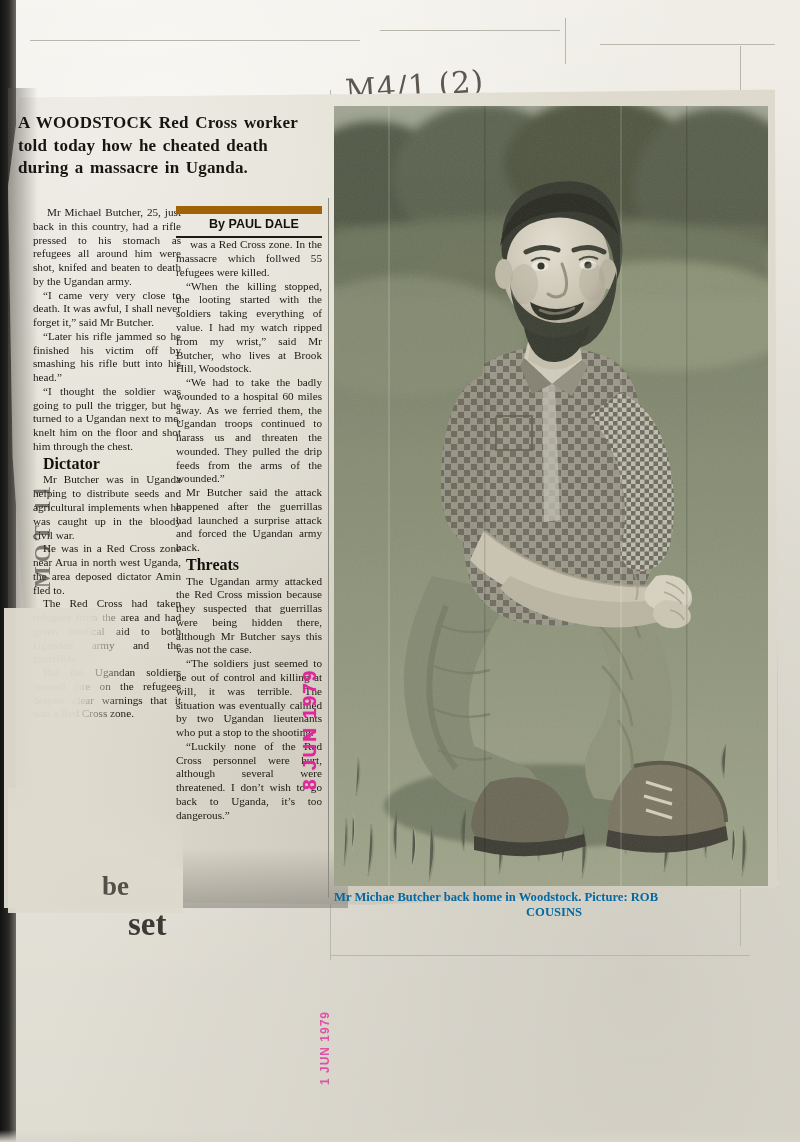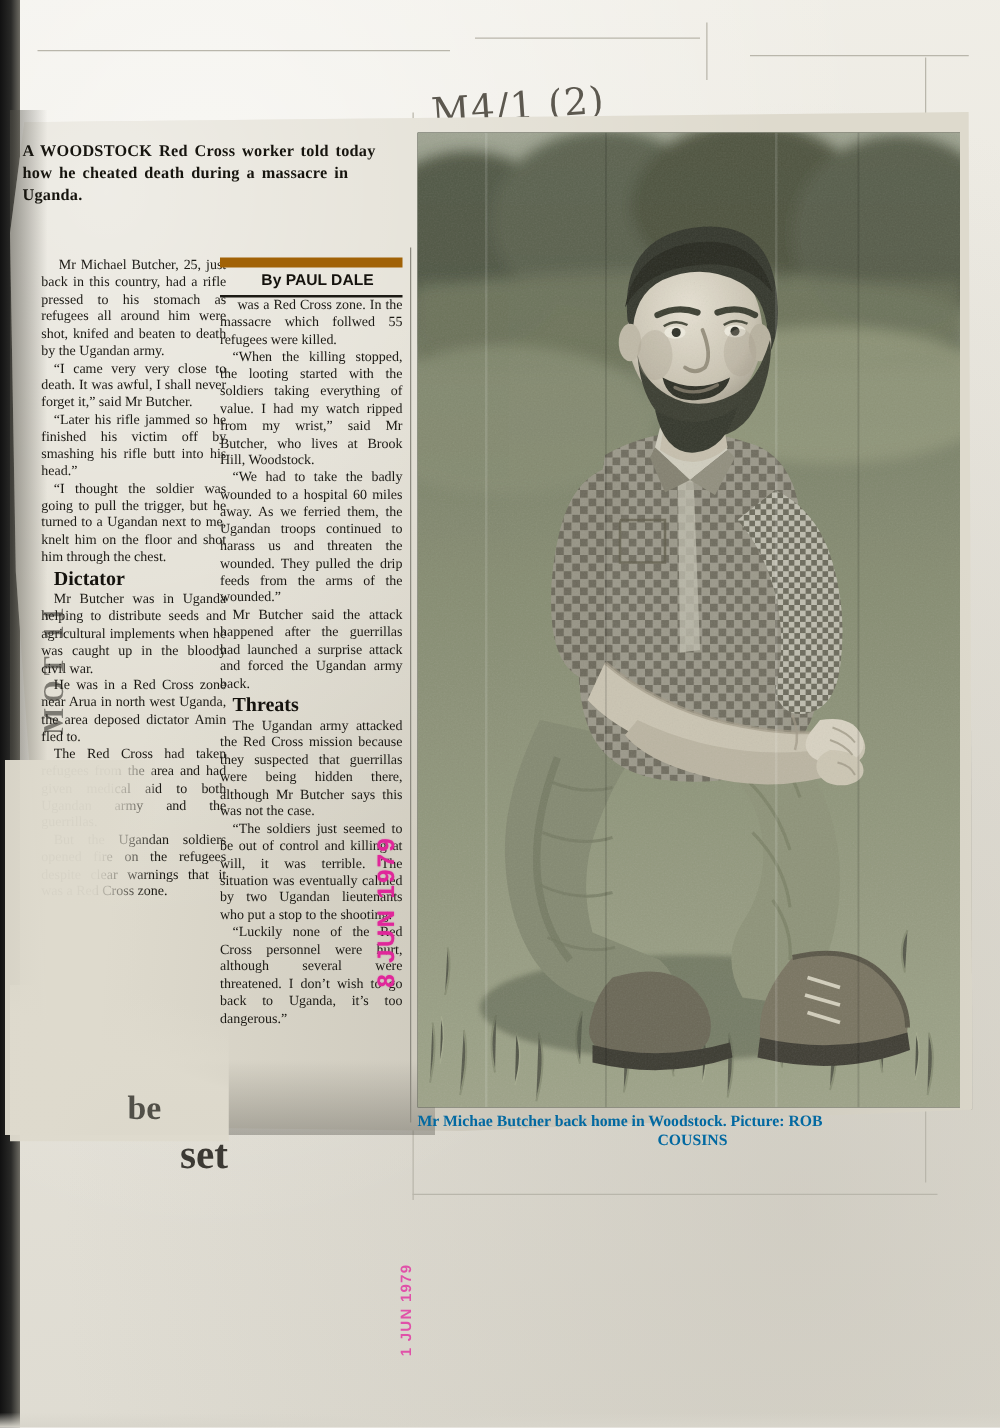--- a/index.html
+++ b/index.html
@@ -100,21 +100,21 @@
   }
 
   
   #headline {
     position: absolute;
     left: 10px;
     top: 24px;
     width: 300px;
     font-family: "Liberation Serif", serif;
     font-weight: bold;
-    font-size: 13px;
+    font-size: 17px;
     line-height: 1.33;
     color: #17150f;
     letter-spacing: .2px;
     word-spacing: 2px;
   }
 
   
   .column {
     position: absolute;
     font-family: "Liberation Serif", serif;
@@ -194,21 +194,21 @@
     transform-origin: left top;
     white-space: nowrap;
     letter-spacing: 4px;
   }
   #bleed-be {
     left: 94px; top: 783px;
     font-size: 27px;
     color: rgba(35,33,28,.75);
   }
   #bleed-set {
-    left: 136px; top: 818px;
+    left: 120px; top: 818px;
     font-size: 33px;
     color: rgba(30,28,24,.85);
   }
 
   
   #photo {
     position: absolute;
     left: 326px;
     top: 18px;
     width: 434px;

